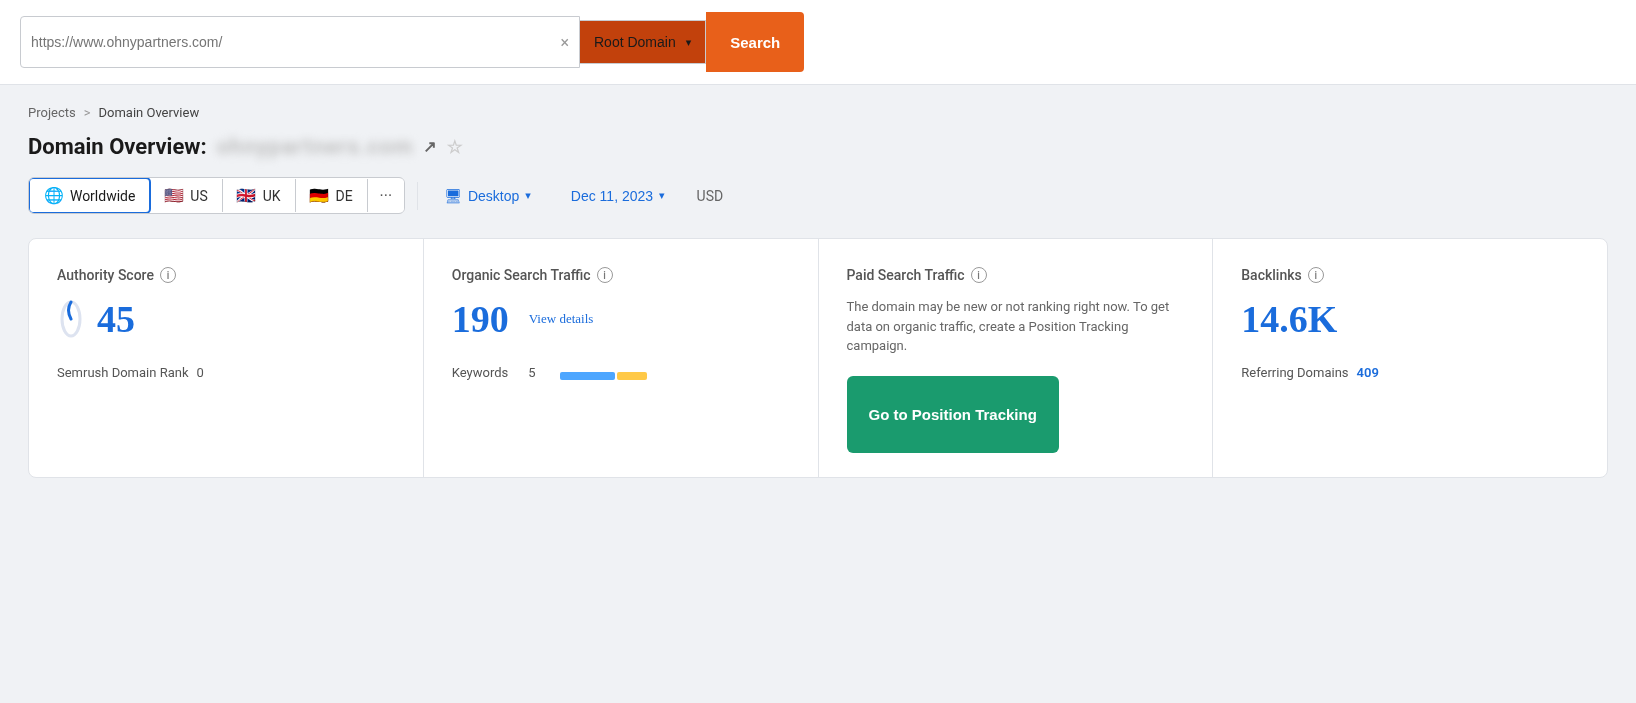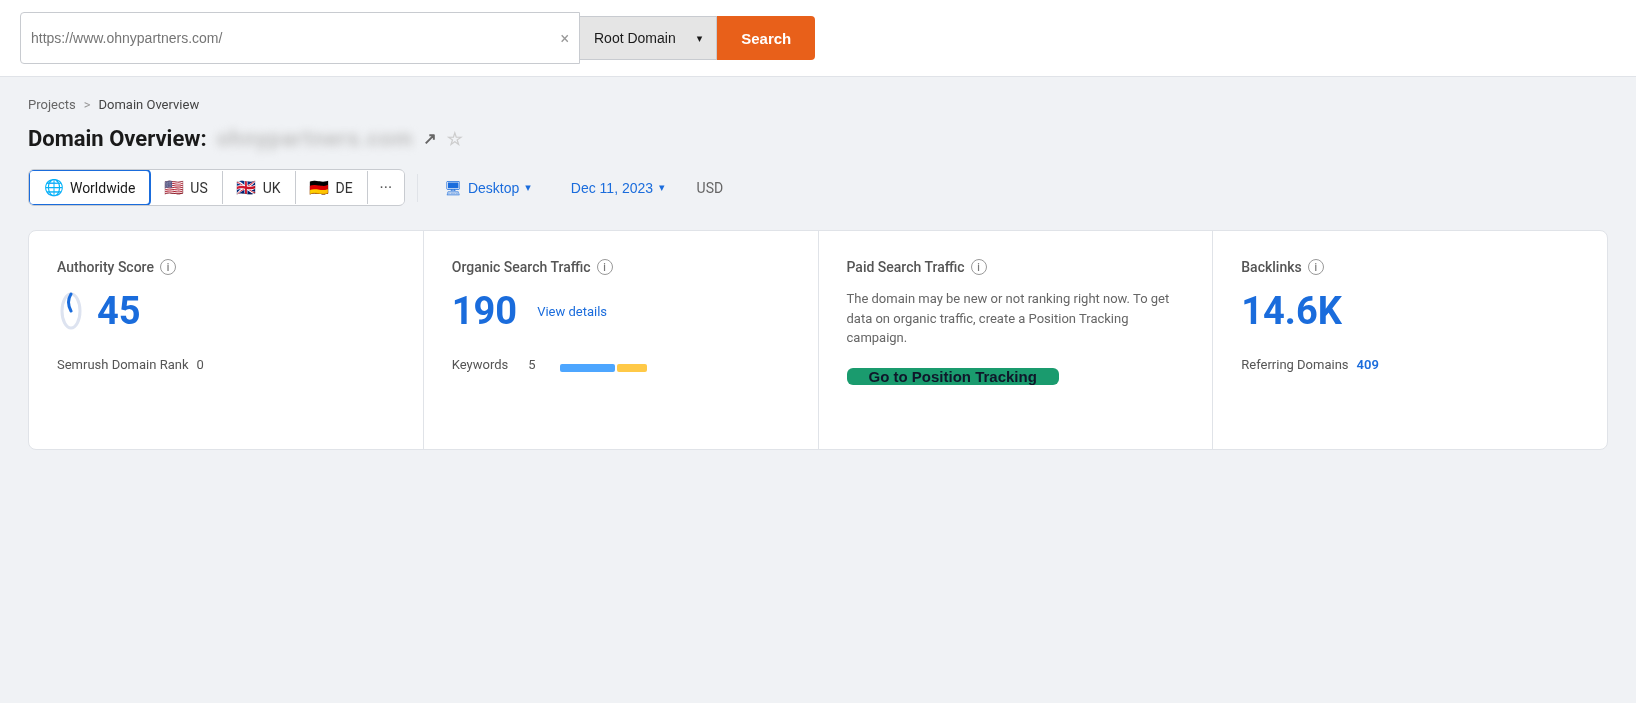--- a/index.html
+++ b/index.html
@@ -44,34 +44,34 @@
       color: #999;
       cursor: pointer;
       font-size: 16px;
       margin-left: 8px;
       flex-shrink: 0;
     }
 
     .root-domain-btn {
       display: flex;
       align-items: center;
-      gap: 21px;
+      gap: 10px;
       height: 44px;
       padding: 0 14px;
       border: 1px solid #c8cbd0;
       border-left: none;
-      background: #e5e5e5;
+      background: #c2410c;
       font-size: 14px;
       cursor: pointer;
       color: #1a1a1a;
       white-space: nowrap;
     }
 
     .search-btn {
-      height: 44px;
+      height: 60px;
       padding: 0 24px;
       background: #e8601a;
       color: #fff;
       border: none;
       border-radius: 0 4px 4px 0;
       font-size: 15px;
       font-weight: 600;
       cursor: pointer;
     }
 
@@ -274,20 +274,21 @@
       font-size: 10px;
       color: #777;
       flex-shrink: 0;
     }
 
     .card-value-row {
       display: flex;
       align-items: center;
       gap: 12px;
       margin-bottom: 24px;
+      font-family: Liberation Serif, serif;
     }
 
     .score-icon {
       width: 28px;
       height: 42px;
       display: flex;
       align-items: center;
       justify-content: center;
     }
 
@@ -334,24 +335,24 @@
       font-size: 13px;
       color: #666;
       line-height: 1.5;
       margin-bottom: 20px;
       max-width: 340px;
     }
 
     .go-to-tracking-btn {
       display: inline-block;
       background: #1a9b6e;
-      color: #0f172a;
+      color: #ffffff;
       font-size: 15px;
       font-weight: 600;
-      padding: 0 22px;
+      padding: 30px 22px;
       border-radius: 6px;
       cursor: pointer;
       border: none;
     }
 
     .referring-row {
       font-size: 13px;
       color: #555;
     }
     .referring-value {

